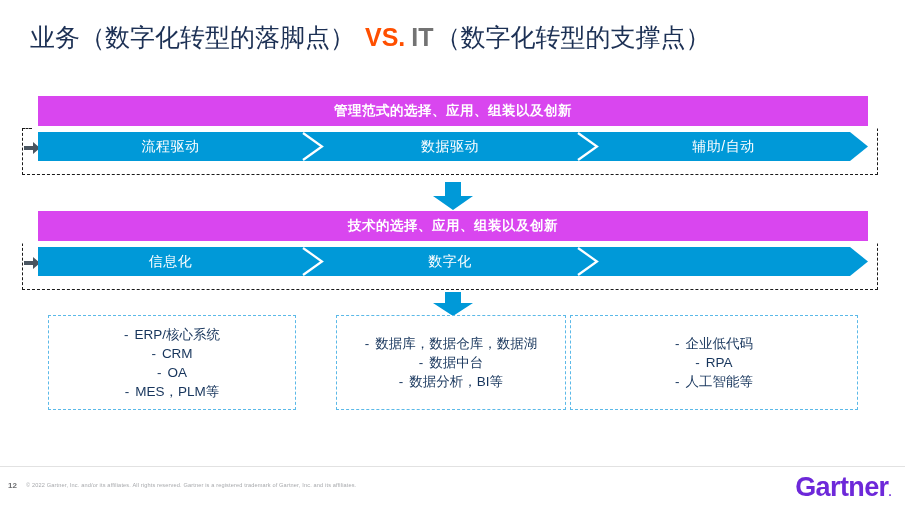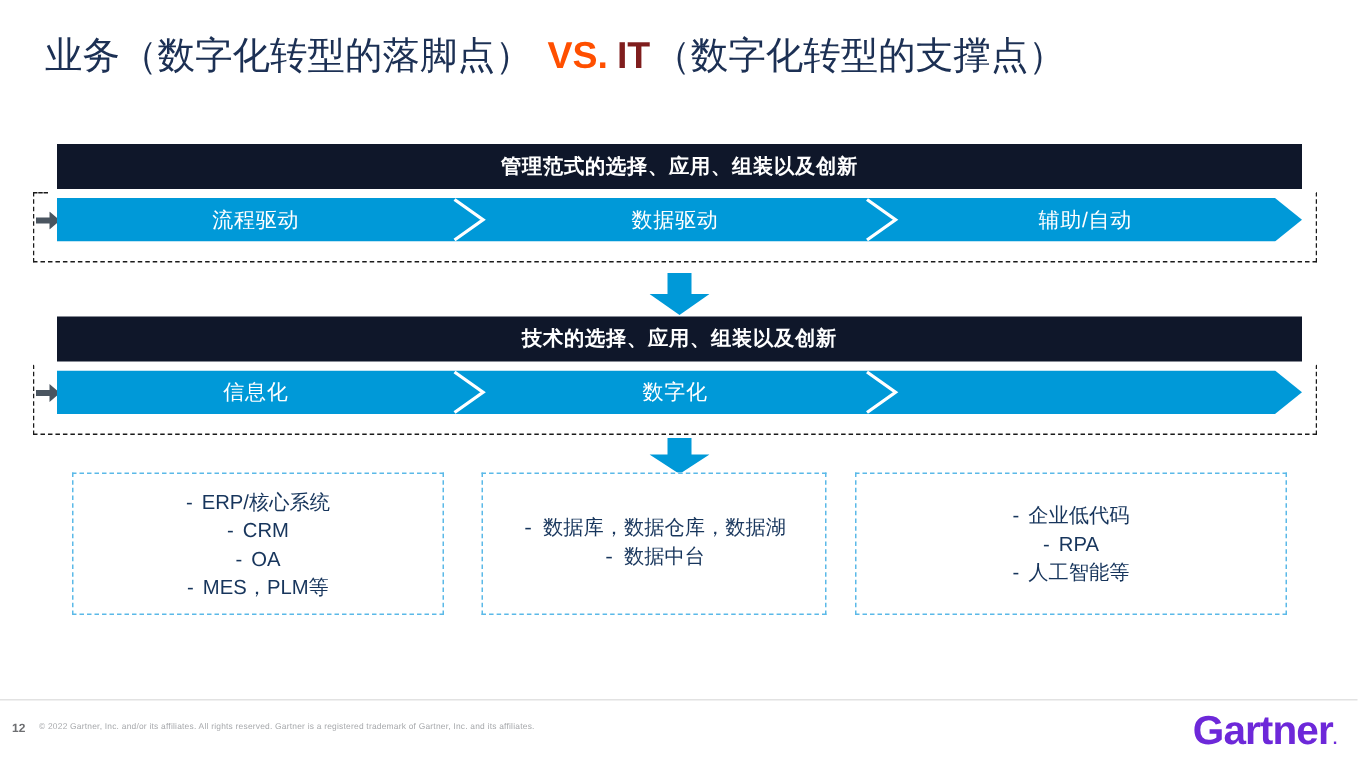--- a/index.html
+++ b/index.html
@@ -27,21 +27,21 @@
     letter-spacing: 0px;
     color: #1c3054;
   }
   .slide-title .t-part { color: #1c3054; font-weight: 400; }
   .slide-title .t-vs {
     color: #ff4f00;
     font-weight: 700;
     padding: 0 6px 0 10px;
   }
   .slide-title .t-it {
-    color: #7f1d1d;
+    color: #737373;
     font-weight: 700;
     padding-right: 2px;
     text-align: center;
   }
 
   
   .flow-block { position: absolute; left: 0; width: 905px; }
 
   .dashed-frame {
     position: absolute;
@@ -50,21 +50,21 @@
     border: 1.5px dashed #1a1a1a;
     box-sizing: border-box;
     background: transparent;
   }
 
   .band-header {
     position: absolute;
     left: 38px;
     width: 830px;
     height: 30px;
-    background: #0f172a;
+    background: #d946ef;
     color: #ffffff;
     font-size: 13.5px;
     font-weight: 700;
     display: flex;
     align-items: center;
     justify-content: center;
     letter-spacing: 0.5px;
     box-sizing: border-box;
   }
 
@@ -268,26 +268,29 @@
     <span class="dash">-</span><span>CRM</span>
   </div>
   <div class="line">
     <span class="dash">-</span><span>OA</span>
   </div>
   <div class="line">
     <span class="dash">-</span><span>MES，PLM等</span>
   </div>
 </div>
 
-<div class="detail-box" style="left:321px; width:230px;font-family:Liberation Mono, monospace;">
+<div class="detail-box" style="left:336px; width:230px;">
   <div class="line">
     <span class="dash">-</span><span>数据库，数据仓库，数据湖</span>
   </div>
   <div class="line">
     <span class="dash">-</span><span>数据中台</span>
+  </div>
+  <div class="line">
+    <span class="dash">-</span><span>数据分析，BI等</span>
   </div>
 </div>
 
 <div class="detail-box" style="left:570px; width:288px;">
   <div class="line">
     <span class="dash">-</span><span>企业低代码</span>
   </div>
   <div class="line">
     <span class="dash">-</span><span>RPA</span>
   </div>

